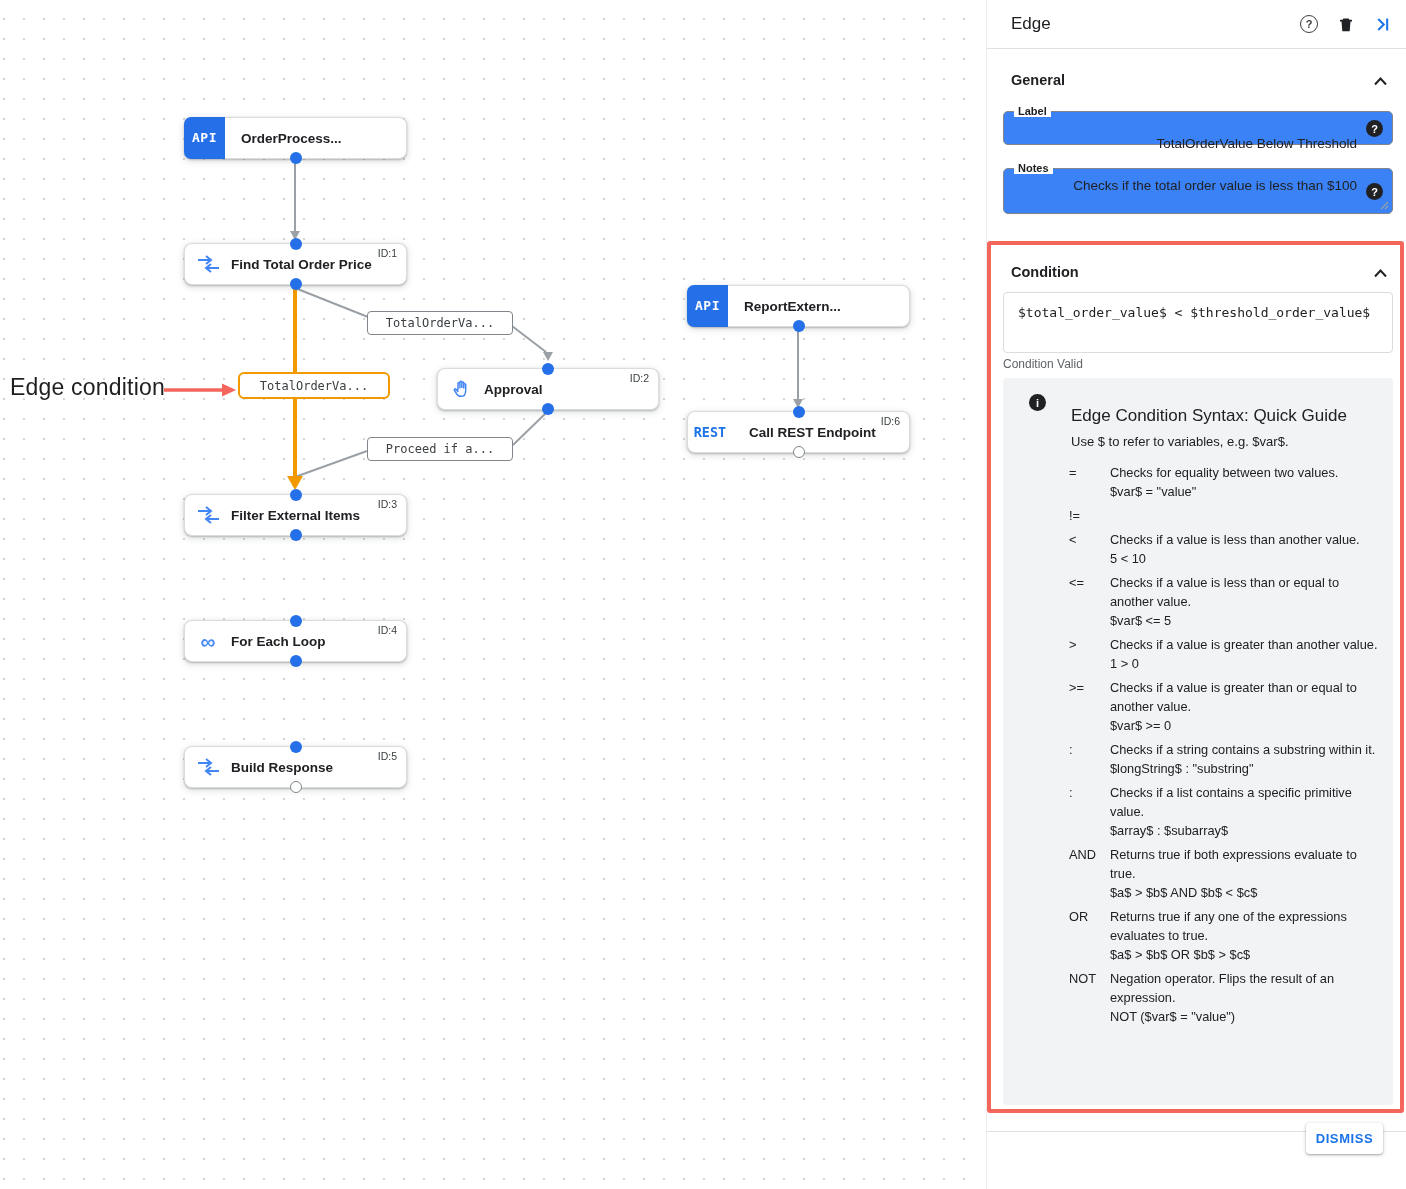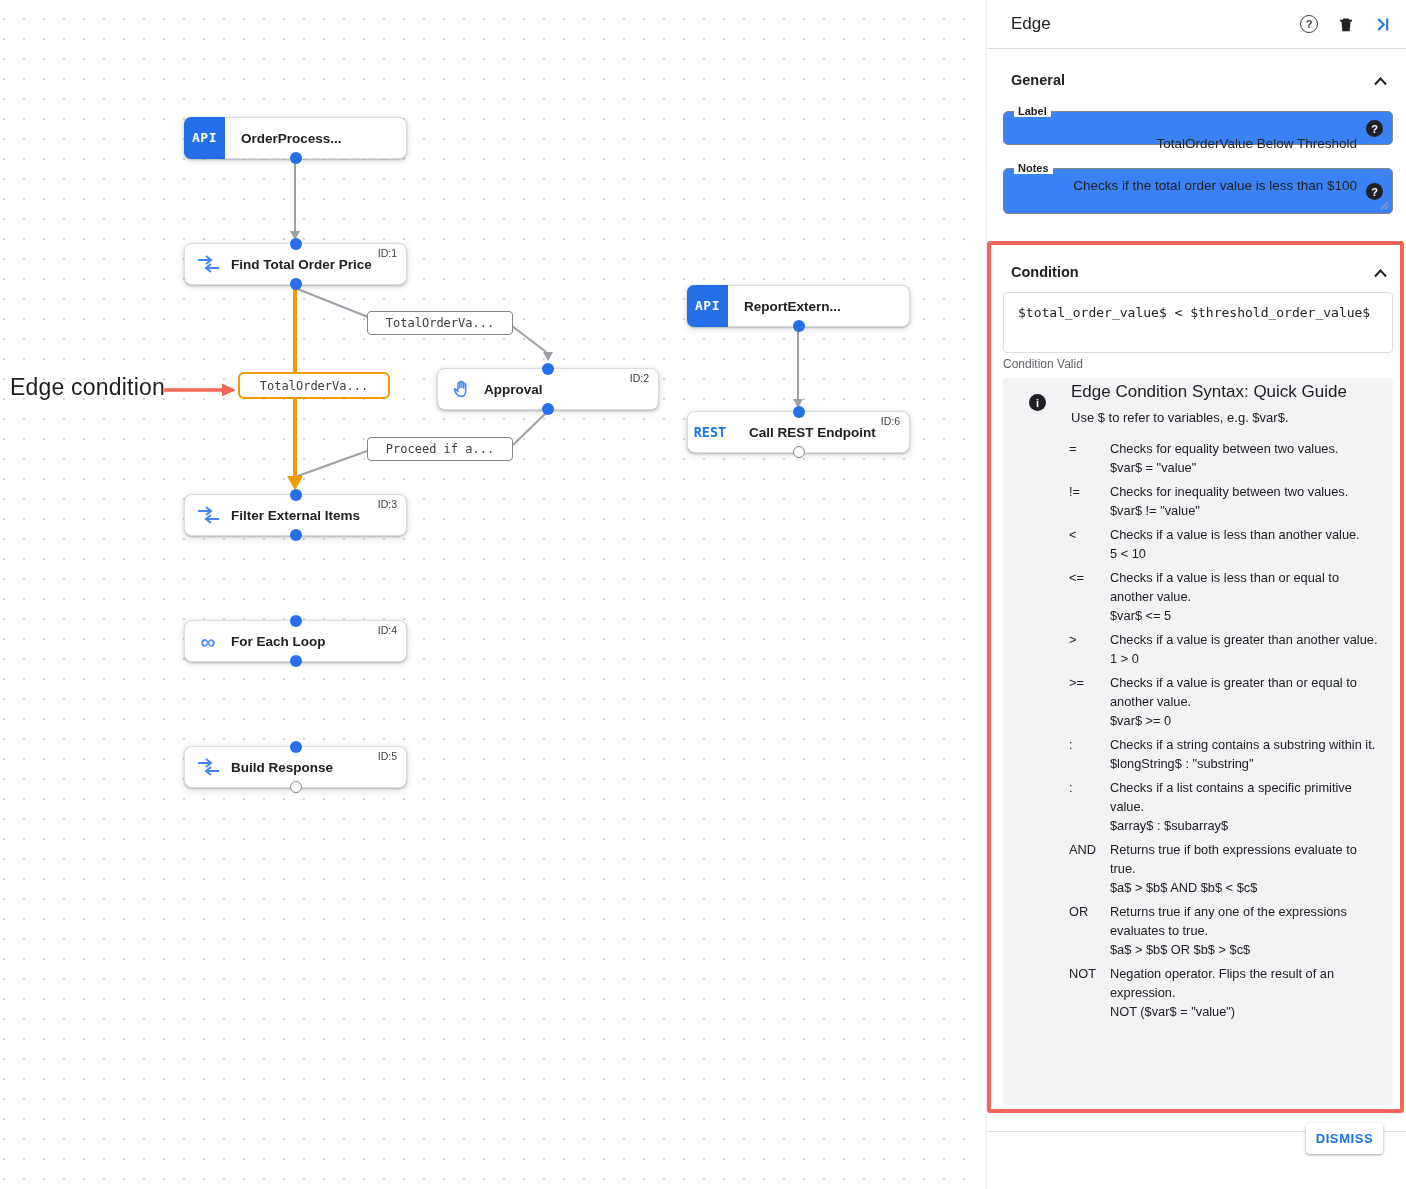--- a/index.html
+++ b/index.html
@@ -58,21 +58,21 @@
           color:#fff; font-size:11px; font-weight:bold; display:flex; align-items:center; justify-content:center; }
   .resize-handle { position:absolute; right:3px; bottom:3px; }
 
   #condition-box { position:absolute; left:16px; top:292px; width:390px; height:61px; border:1px solid #dadce0; border-radius:4px; background:#fff; }
   #condition-expr { font-family:"DejaVu Sans Mono", monospace; font-size:13px; color:#202124; margin:12px 0 0 14px; white-space:nowrap; }
   #condition-status { position:absolute; left:16px; top:357px; font-size:12px; color:#5f6368; }
 
   #guide { position:absolute; left:16px; top:378px; width:390px; height:727px; background:#f1f3f4; border-radius:4px; overflow:hidden; }
   #guide-info-icon { position:absolute; left:26px; top:16px; width:17px; height:17px; background:#202124; border-radius:50%;
           color:#fff; font-size:11px; font-weight:bold; display:flex; align-items:center; justify-content:center; }
-  #guide-title { margin:4px 16px 0 68px; font-size:17px; color:#202124; }
+  #guide-title { margin:28px 16px 0 68px; font-size:17px; color:#202124; }
   #guide-subtitle { margin:8px 16px 0 68px; font-size:13px; color:#202124; }
   #guide-rows { margin:14px 8px 0 66px; }
   .guide-row { display:grid; grid-template-columns:41px 1fr; margin-bottom:5px; }
   .guide-op { font-size:12.8px; color:#202124; line-height:19px; }
   .guide-text { font-size:12.8px; color:#202124; line-height:19px; max-width:282px; }
 
   #condition-highlight { position:absolute; left:0; top:241px; width:417px; height:872px;
           border:4px solid #f4655c; border-radius:3px; pointer-events:none; }
 
   #dismiss-btn { position:absolute; left:319px; top:1123px; width:77px; height:31px; background:#fff; border:none; border-radius:4px;
@@ -246,24 +246,20 @@
       <div id="guide-rows">
           <div class="guide-row">
             <div class="guide-op">=</div>
             <div class="guide-text">
               <div>Checks for equality between two values.</div>
               <div>$var$ = "value"</div>
             </div>
           </div>
           <div class="guide-row">
             <div class="guide-op">!=</div>
-            <div class="guide-text">
-              <div>Checks for inequality between two values.</div>
-              <div>$var$ != "value"</div>
-            </div>
           </div>
           <div class="guide-row">
             <div class="guide-op">&lt;</div>
             <div class="guide-text">
               <div>Checks if a value is less than another value.</div>
               <div>5 &lt; 10</div>
             </div>
           </div>
           <div class="guide-row">
             <div class="guide-op">&lt;=</div>

